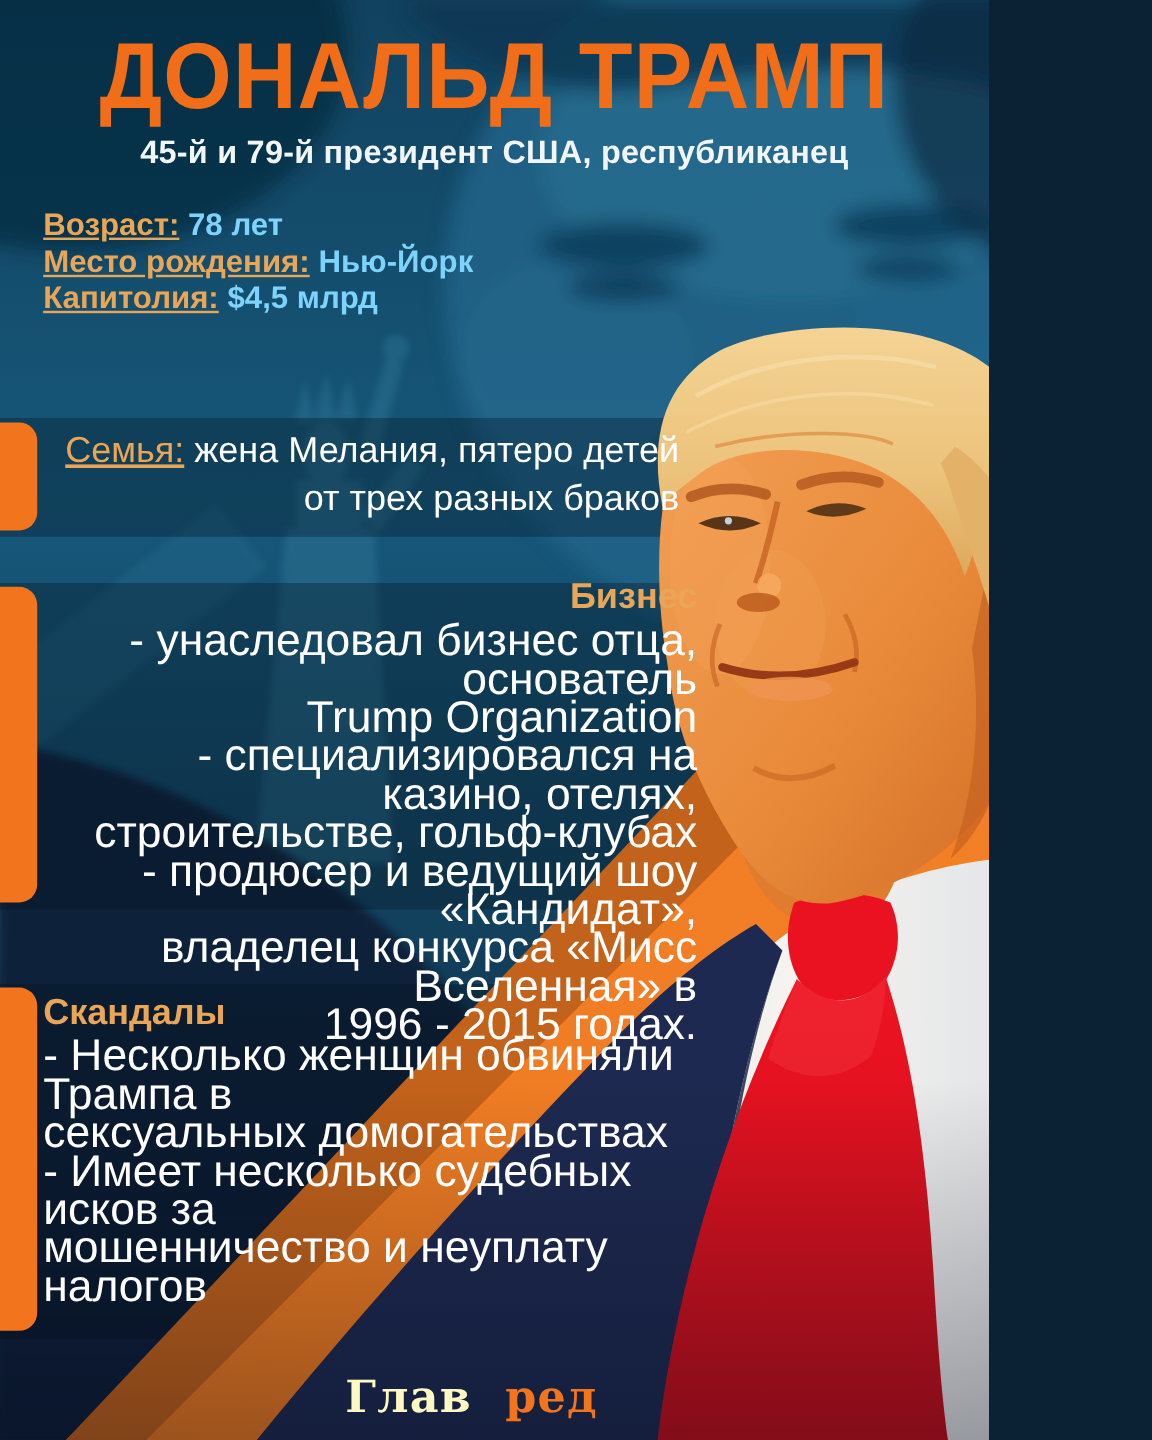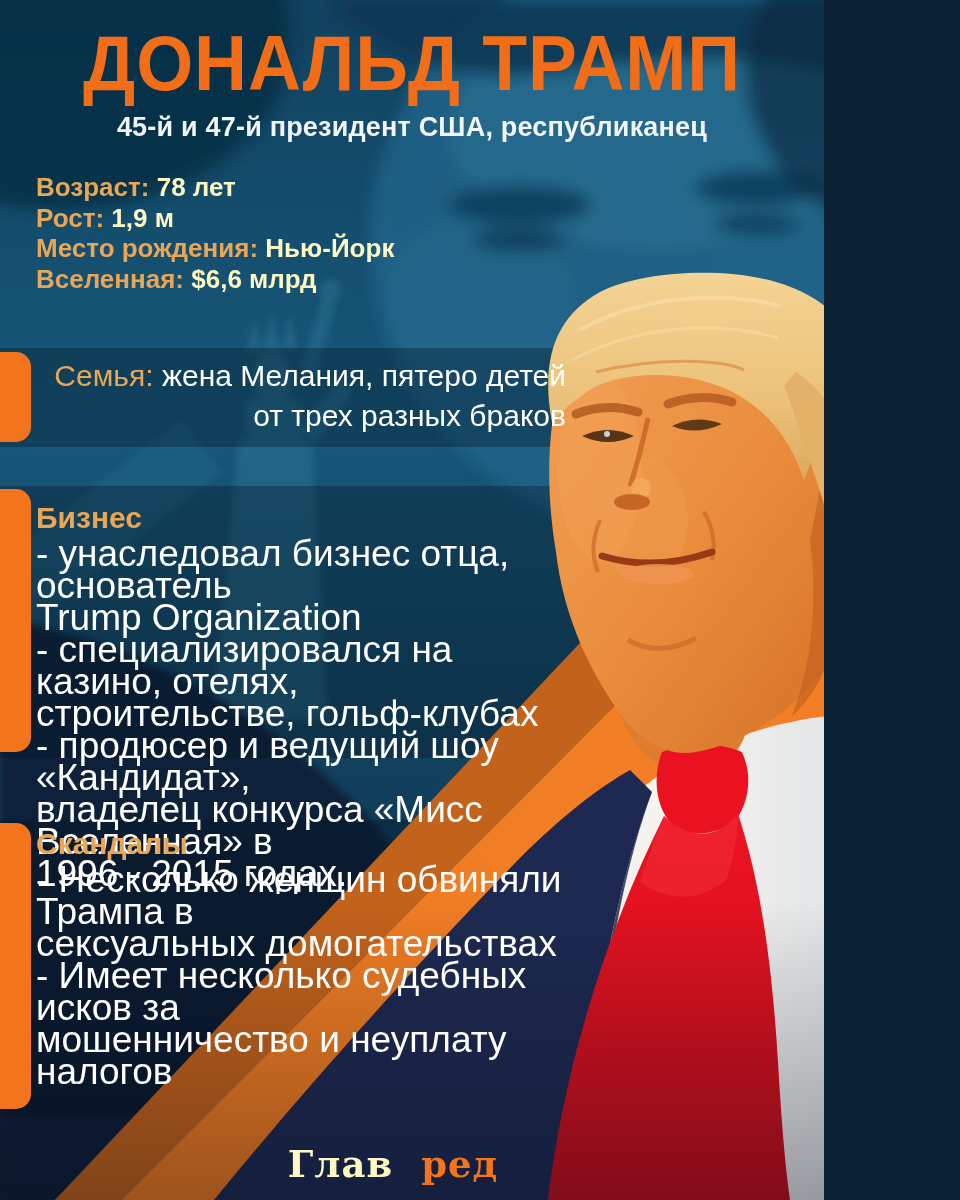--- a/index.html
+++ b/index.html
@@ -6,28 +6,28 @@
   .stage{position:relative;width:824px;height:1200px;overflow:hidden;background:#155270;
          font-family:"Liberation Sans",sans-serif;}
   .bg{position:absolute;inset:0;display:block;}
 
   .hdr{position:absolute;left:0;right:0;top:24px;text-align:center;z-index:5;}
   .title{font-size:78px;line-height:1;font-weight:800;color:#f26d17;letter-spacing:1px;
          transform:scaleX(.94);transform-origin:center;white-space:nowrap;}
   .subtitle{margin-top:10px;font-size:27px;font-weight:700;color:#f2f6f8;letter-spacing:.2px;}
 
   .facts{position:absolute;left:36px;top:172px;z-index:5;font-size:26px;font-weight:700;line-height:30.5px;}
-  .lbl{color:#eaa657;}
-  .val{color:#fef9c3;}
+  .lbl{color:#eaa657;text-decoration:underline;}
+  .val{color:#7dd3fc;}
 
   .sec-text{position:absolute;left:36px;z-index:5;color:#ffffff;}
   .family-text{top:356px;width:530px;font-size:30px;line-height:40px;white-space:pre-line;text-align:right;}
   .sec-h{font-size:30px;font-weight:700;color:#eaa657;line-height:36px;margin:0 0 2px 0;}
   .sec-items{font-size:37px;line-height:32px;white-space:pre-line;}
-  .business-text{top:500px;width:545px;}
+  .business-text{top:480px;width:545px;text-align:right;}
   .scandals-text{top:826px;width:545px;}
 
   .tab{position:absolute;left:0;width:31px;background:#f2741d;border-radius:0 15px 15px 0;z-index:4;}
   .tab-family{top:352px;height:90px;}
   .tab-business{top:489px;height:263px;}
   .tab-scandals{top:823px;height:286px;}
 
   .logo{position:absolute;left:0;right:0;top:1142px;text-align:center;z-index:6;
         font-family:"DejaVu Serif",serif;font-weight:700;font-size:37px;letter-spacing:1px;
         transform:translateX(-19px);}
@@ -188,28 +188,27 @@
         <rect x="0" y="24" width="40" height="2" fill="#bf2534"></rect>
         <rect x="0" y="0" width="17" height="13" fill="#22397a"></rect>
       </g>
     </g>
 
     <rect x="0" y="0" width="960" height="1200" fill="url(#fade)"></rect>
   </svg>
 
   <div class="hdr">
     <div class="title">ДОНАЛЬД ТРАМП</div>
-    <div class="subtitle">45-й и 47-й президент США, республиканец</div>
+    <div class="subtitle">45-й и 79-й президент США, республиканец</div>
   </div>
 
   <div class="facts">
     <div><span class="lbl">Возраст:</span> <span class="val">78 лет</span></div>
-    <div><span class="lbl">Рост:</span> <span class="val">1,9 м</span></div>
     <div><span class="lbl">Место рождения:</span> <span class="val">Нью-Йорк</span></div>
-    <div><span class="lbl">Вселенная:</span> <span class="val">$6,6 млрд</span></div>
+    <div><span class="lbl">Капитолия:</span> <span class="val">$4,5 млрд</span></div>
   </div>
 
   <div class="tab tab-family"></div>
   <div class="tab tab-business"></div>
   <div class="tab tab-scandals"></div>
 
   <div class="sec-text family-text"><span class="lbl">Семья:</span> <span>жена Мелания, пятеро детей
 от трех разных браков</span></div>
 
   <div class="sec-text business-text">

